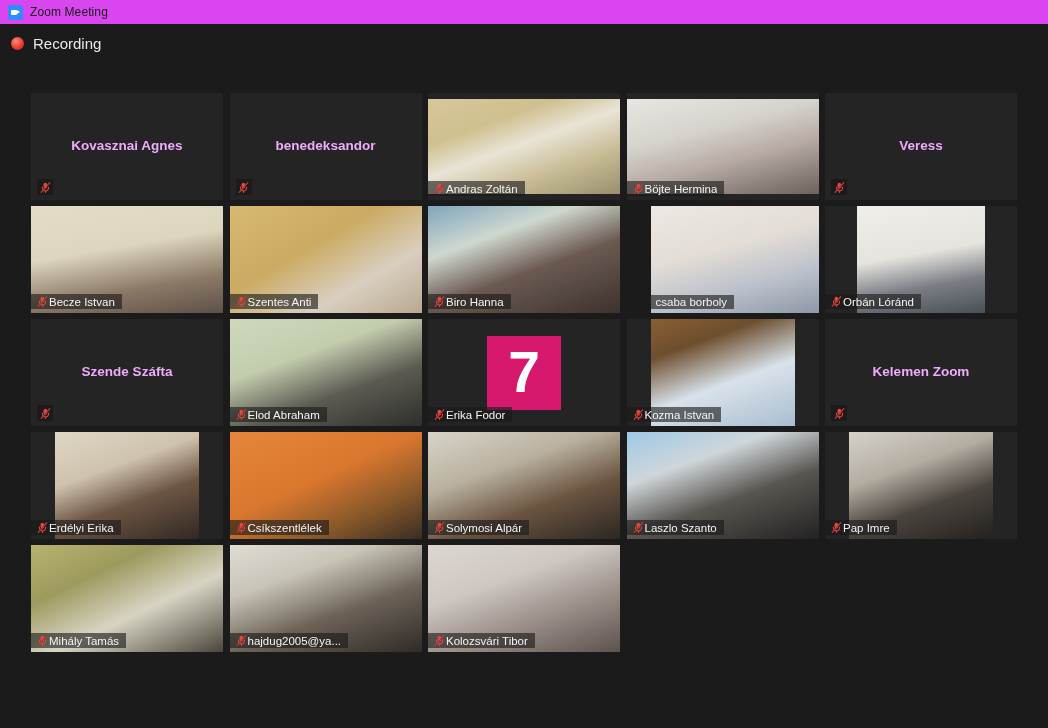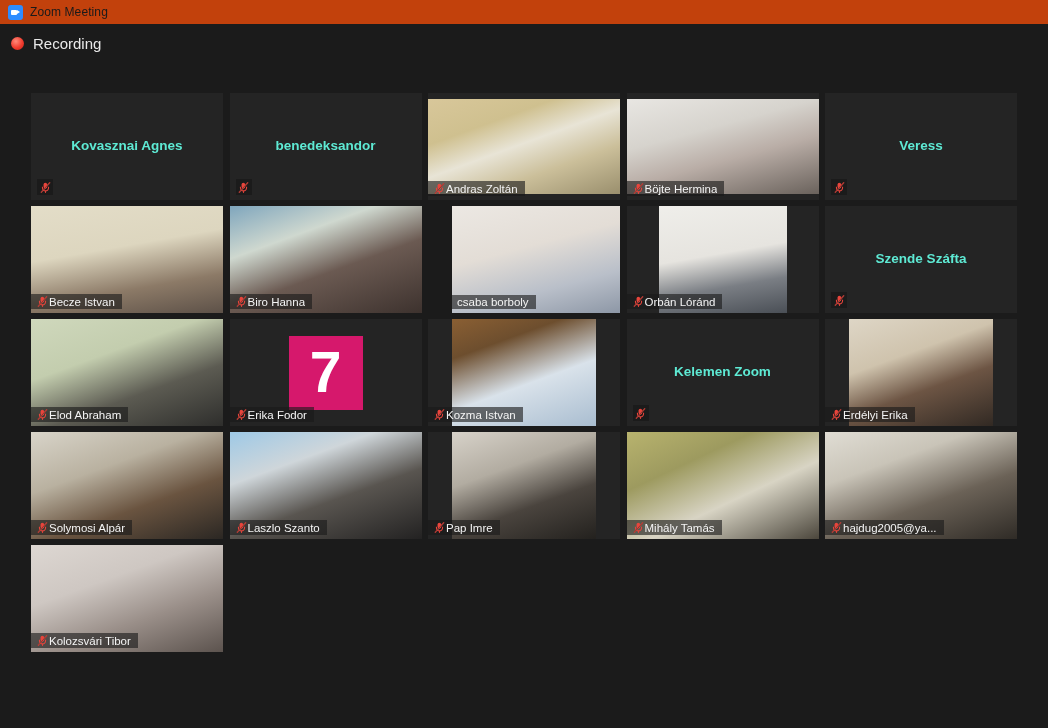--- a/index.html
+++ b/index.html
@@ -6,21 +6,21 @@
   html, body {
     width: 1048px; height: 728px;
     background: #1b1b1b;
     font-family: "Liberation Sans", sans-serif;
     overflow: hidden;
   }
 
   
   .titlebar {
     height: 24px;
-    background: #c2410c;
+    background: #d946ef;
     display: flex;
     align-items: center;
     padding-left: 8px;
     gap: 7px;
   }
   .zoom-logo {
     width: 15px; height: 15px;
     background: #2d8cff;
     border-radius: 3px;
     position: relative;
@@ -106,21 +106,21 @@
   .video.pillarbox { left: 24px; width: calc(100% - 48px); }
   .video.pillar-narrow { left: 32px; width: calc(100% - 64px); }
 
   
   .placeholder-name {
     position: absolute;
     inset: 0;
     display: flex;
     align-items: center;
     justify-content: center;
-    color: #5eead4;
+    color: #f0abfc;
     font-size: 13.5px;
     font-weight: bold;
     text-align: center;
     padding: 0 6px;
     line-height: 1.2;
   }
 
   
   .name-strip {
     position: absolute;
@@ -271,20 +271,37 @@
               <rect x="7.35" y="12.4" width="1.3" height="2.2"></rect>
             </g>
             <line x1="2.4" y1="14.3" x2="13.6" y2="1.7" stroke="#e8453c" stroke-width="1.7"></line>
             <line x1="2.4" y1="14.3" x2="13.6" y2="1.7" stroke="#242424" stroke-width="0.55"></line>
           </svg>
         </span>
         <span class="nm">Becze Istvan</span>
       </div>
     </div>
     <div class="tile">
+      <div class="video " style="background: linear-gradient(150deg, rgb(216, 185, 114) 0%, rgb(203, 171, 99) 40%, rgb(217, 207, 192) 70%, rgb(185, 168, 143) 100%);"></div>
+      <div class="name-strip">
+        <span>
+          <svg class="mic-muted" width="13" height="13" viewBox="0 0 16 16" aria-hidden="true">
+            <g fill="#e8453c">
+              <rect x="5.6" y="2" width="4.4" height="7.4" rx="2.2"></rect>
+              <path d="M3.6 7.2v1.3c0 2.4 2 4.3 4.4 4.3s4.4-1.9 4.4-4.3V7.2h-1.3v1.3c0 1.7-1.4 3-3.1 3s-3.1-1.3-3.1-3V7.2z"></path>
+              <rect x="7.35" y="12.4" width="1.3" height="2.2"></rect>
+            </g>
+            <line x1="2.4" y1="14.3" x2="13.6" y2="1.7" stroke="#e8453c" stroke-width="1.7"></line>
+            <line x1="2.4" y1="14.3" x2="13.6" y2="1.7" stroke="#242424" stroke-width="0.55"></line>
+          </svg>
+        </span>
+        <span class="nm">Szentes Anti</span>
+      </div>
+    </div>
+    <div class="tile">
       <div class="video " style="background: linear-gradient(160deg, rgb(127, 166, 189) 0%, rgb(207, 216, 207) 30%, rgb(107, 90, 82) 58%, rgb(61, 50, 46) 100%);"></div>
       <div class="name-strip">
         <span>
           <svg class="mic-muted" width="13" height="13" viewBox="0 0 16 16" aria-hidden="true">
             <g fill="#e8453c">
               <rect x="5.6" y="2" width="4.4" height="7.4" rx="2.2"></rect>
               <path d="M3.6 7.2v1.3c0 2.4 2 4.3 4.4 4.3s4.4-1.9 4.4-4.3V7.2h-1.3v1.3c0 1.7-1.4 3-3.1 3s-3.1-1.3-3.1-3V7.2z"></path>
               <rect x="7.35" y="12.4" width="1.3" height="2.2"></rect>
             </g>
             <line x1="2.4" y1="14.3" x2="13.6" y2="1.7" stroke="#e8453c" stroke-width="1.7"></line>
@@ -409,20 +426,37 @@
               <rect x="7.35" y="12.4" width="1.3" height="2.2"></rect>
             </g>
             <line x1="2.4" y1="14.3" x2="13.6" y2="1.7" stroke="#e8453c" stroke-width="1.7"></line>
             <line x1="2.4" y1="14.3" x2="13.6" y2="1.7" stroke="#242424" stroke-width="0.55"></line>
           </svg>
         </span>
         <span class="nm">Erdélyi Erika</span>
       </div>
     </div>
     <div class="tile">
+      <div class="video " style="background: linear-gradient(155deg, rgb(230, 133, 60) 0%, rgb(217, 119, 47) 45%, rgb(140, 90, 42) 72%, rgb(58, 45, 35) 100%);"></div>
+      <div class="name-strip">
+        <span>
+          <svg class="mic-muted" width="13" height="13" viewBox="0 0 16 16" aria-hidden="true">
+            <g fill="#e8453c">
+              <rect x="5.6" y="2" width="4.4" height="7.4" rx="2.2"></rect>
+              <path d="M3.6 7.2v1.3c0 2.4 2 4.3 4.4 4.3s4.4-1.9 4.4-4.3V7.2h-1.3v1.3c0 1.7-1.4 3-3.1 3s-3.1-1.3-3.1-3V7.2z"></path>
+              <rect x="7.35" y="12.4" width="1.3" height="2.2"></rect>
+            </g>
+            <line x1="2.4" y1="14.3" x2="13.6" y2="1.7" stroke="#e8453c" stroke-width="1.7"></line>
+            <line x1="2.4" y1="14.3" x2="13.6" y2="1.7" stroke="#242424" stroke-width="0.55"></line>
+          </svg>
+        </span>
+        <span class="nm">Csíkszentlélek</span>
+      </div>
+    </div>
+    <div class="tile">
       <div class="video " style="background: linear-gradient(160deg, rgb(216, 212, 201) 0%, rgb(185, 177, 160) 35%, rgb(106, 84, 64) 65%, rgb(43, 39, 35) 100%);"></div>
       <div class="name-strip">
         <span>
           <svg class="mic-muted" width="13" height="13" viewBox="0 0 16 16" aria-hidden="true">
             <g fill="#e8453c">
               <rect x="5.6" y="2" width="4.4" height="7.4" rx="2.2"></rect>
               <path d="M3.6 7.2v1.3c0 2.4 2 4.3 4.4 4.3s4.4-1.9 4.4-4.3V7.2h-1.3v1.3c0 1.7-1.4 3-3.1 3s-3.1-1.3-3.1-3V7.2z"></path>
               <rect x="7.35" y="12.4" width="1.3" height="2.2"></rect>
             </g>
             <line x1="2.4" y1="14.3" x2="13.6" y2="1.7" stroke="#e8453c" stroke-width="1.7"></line>

